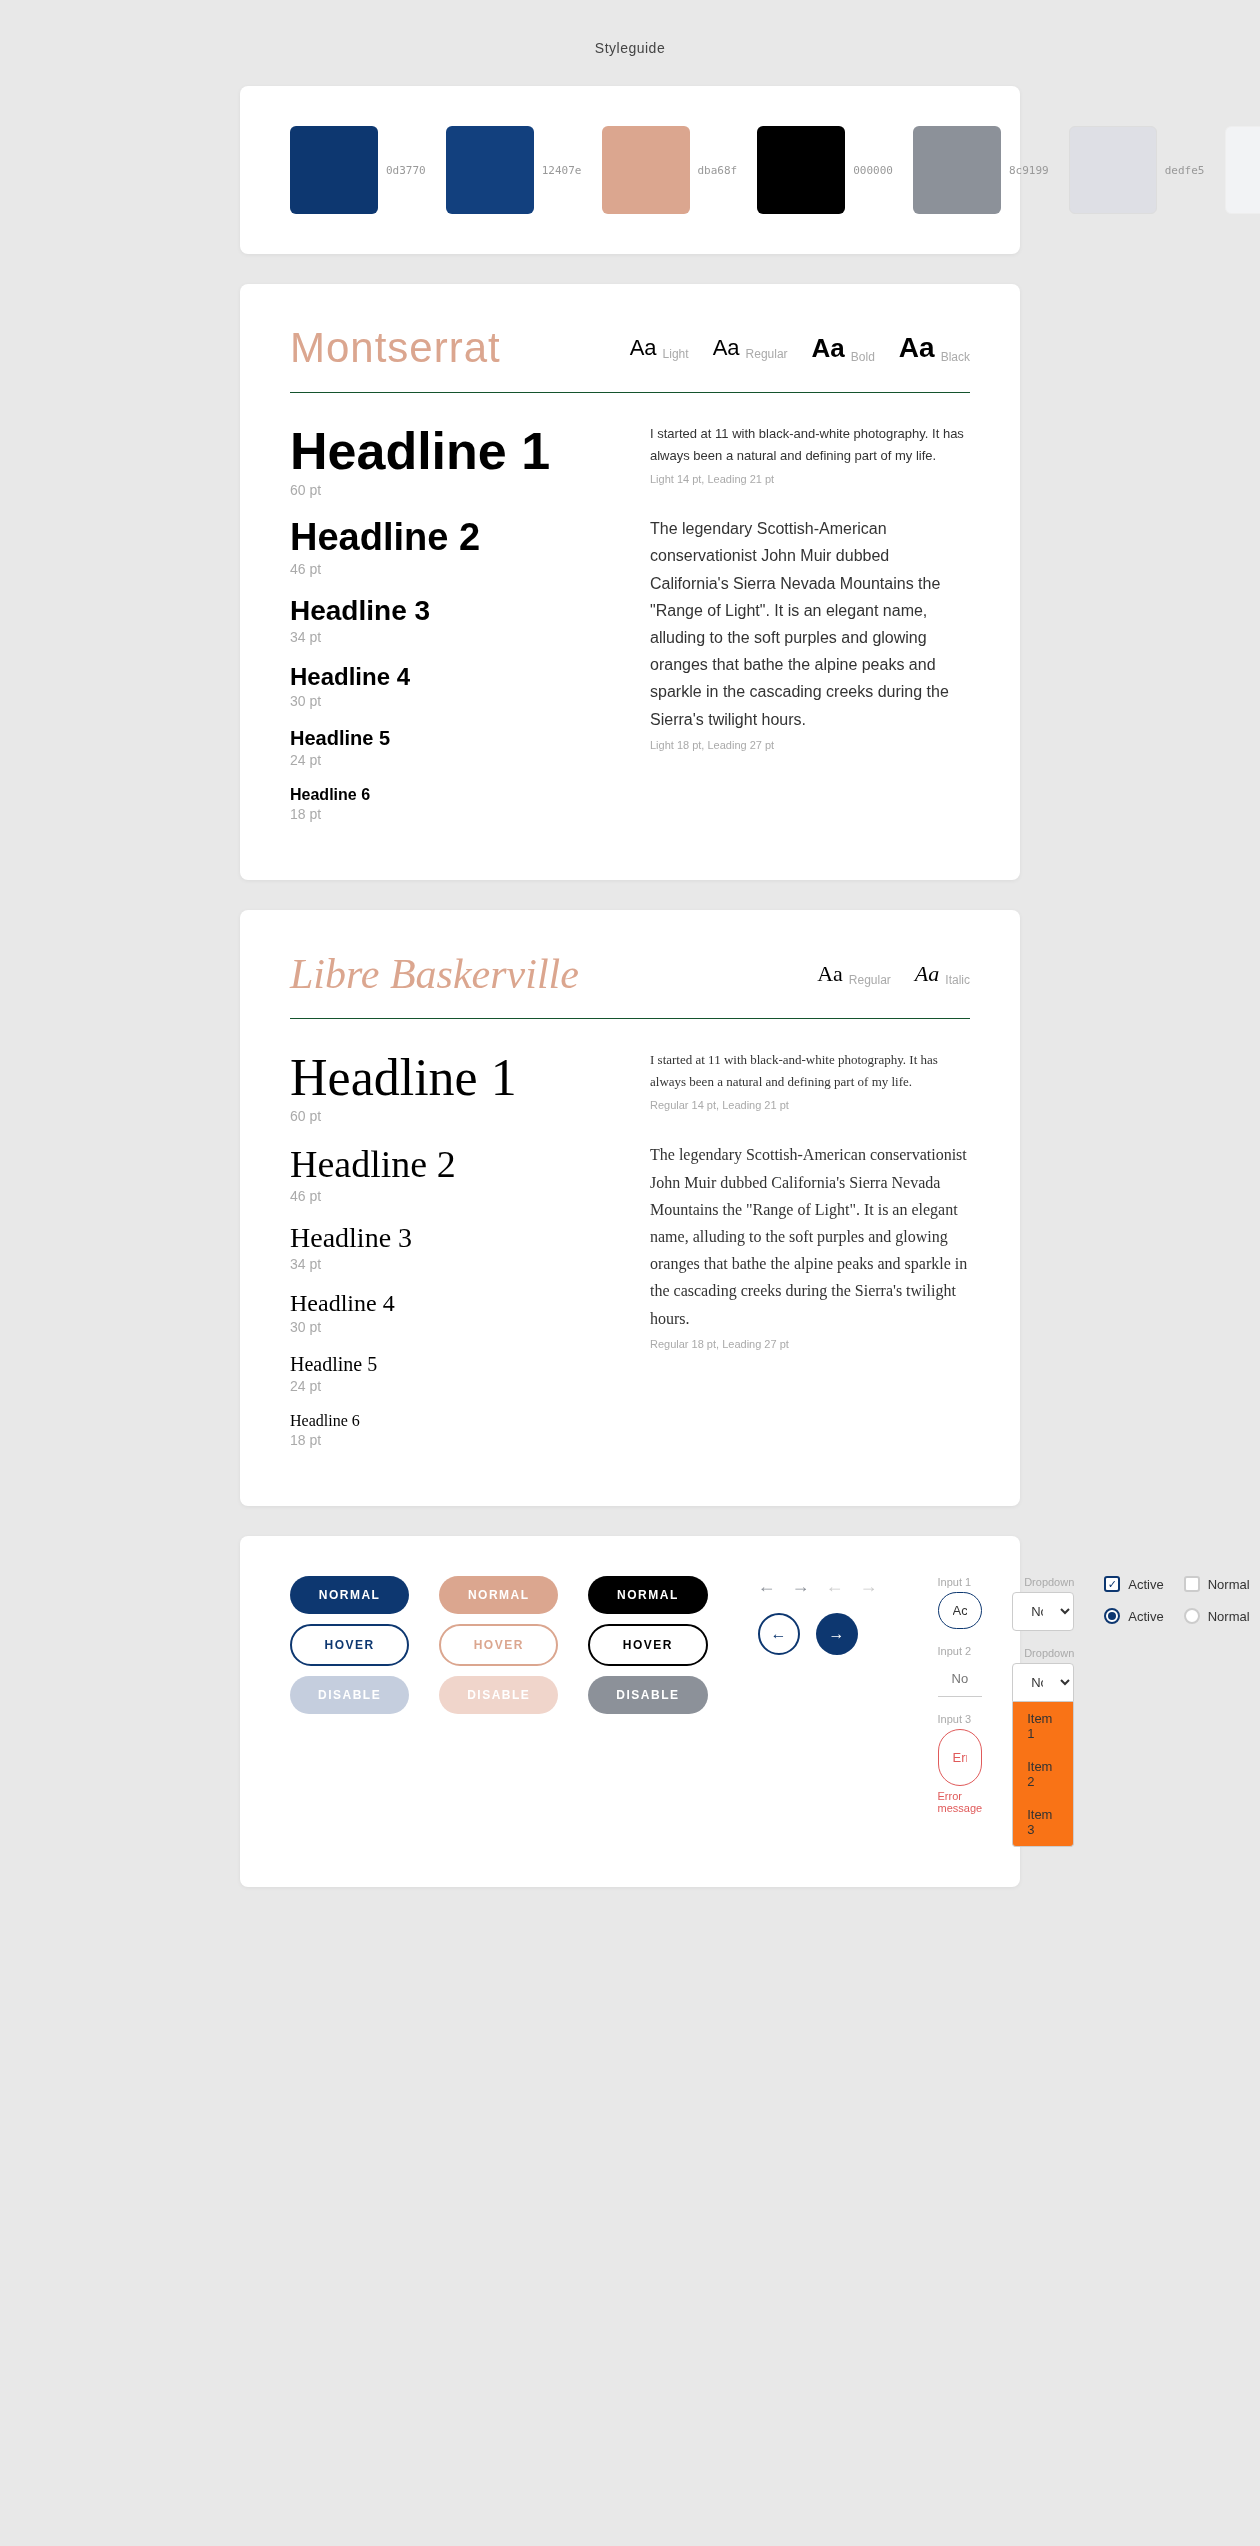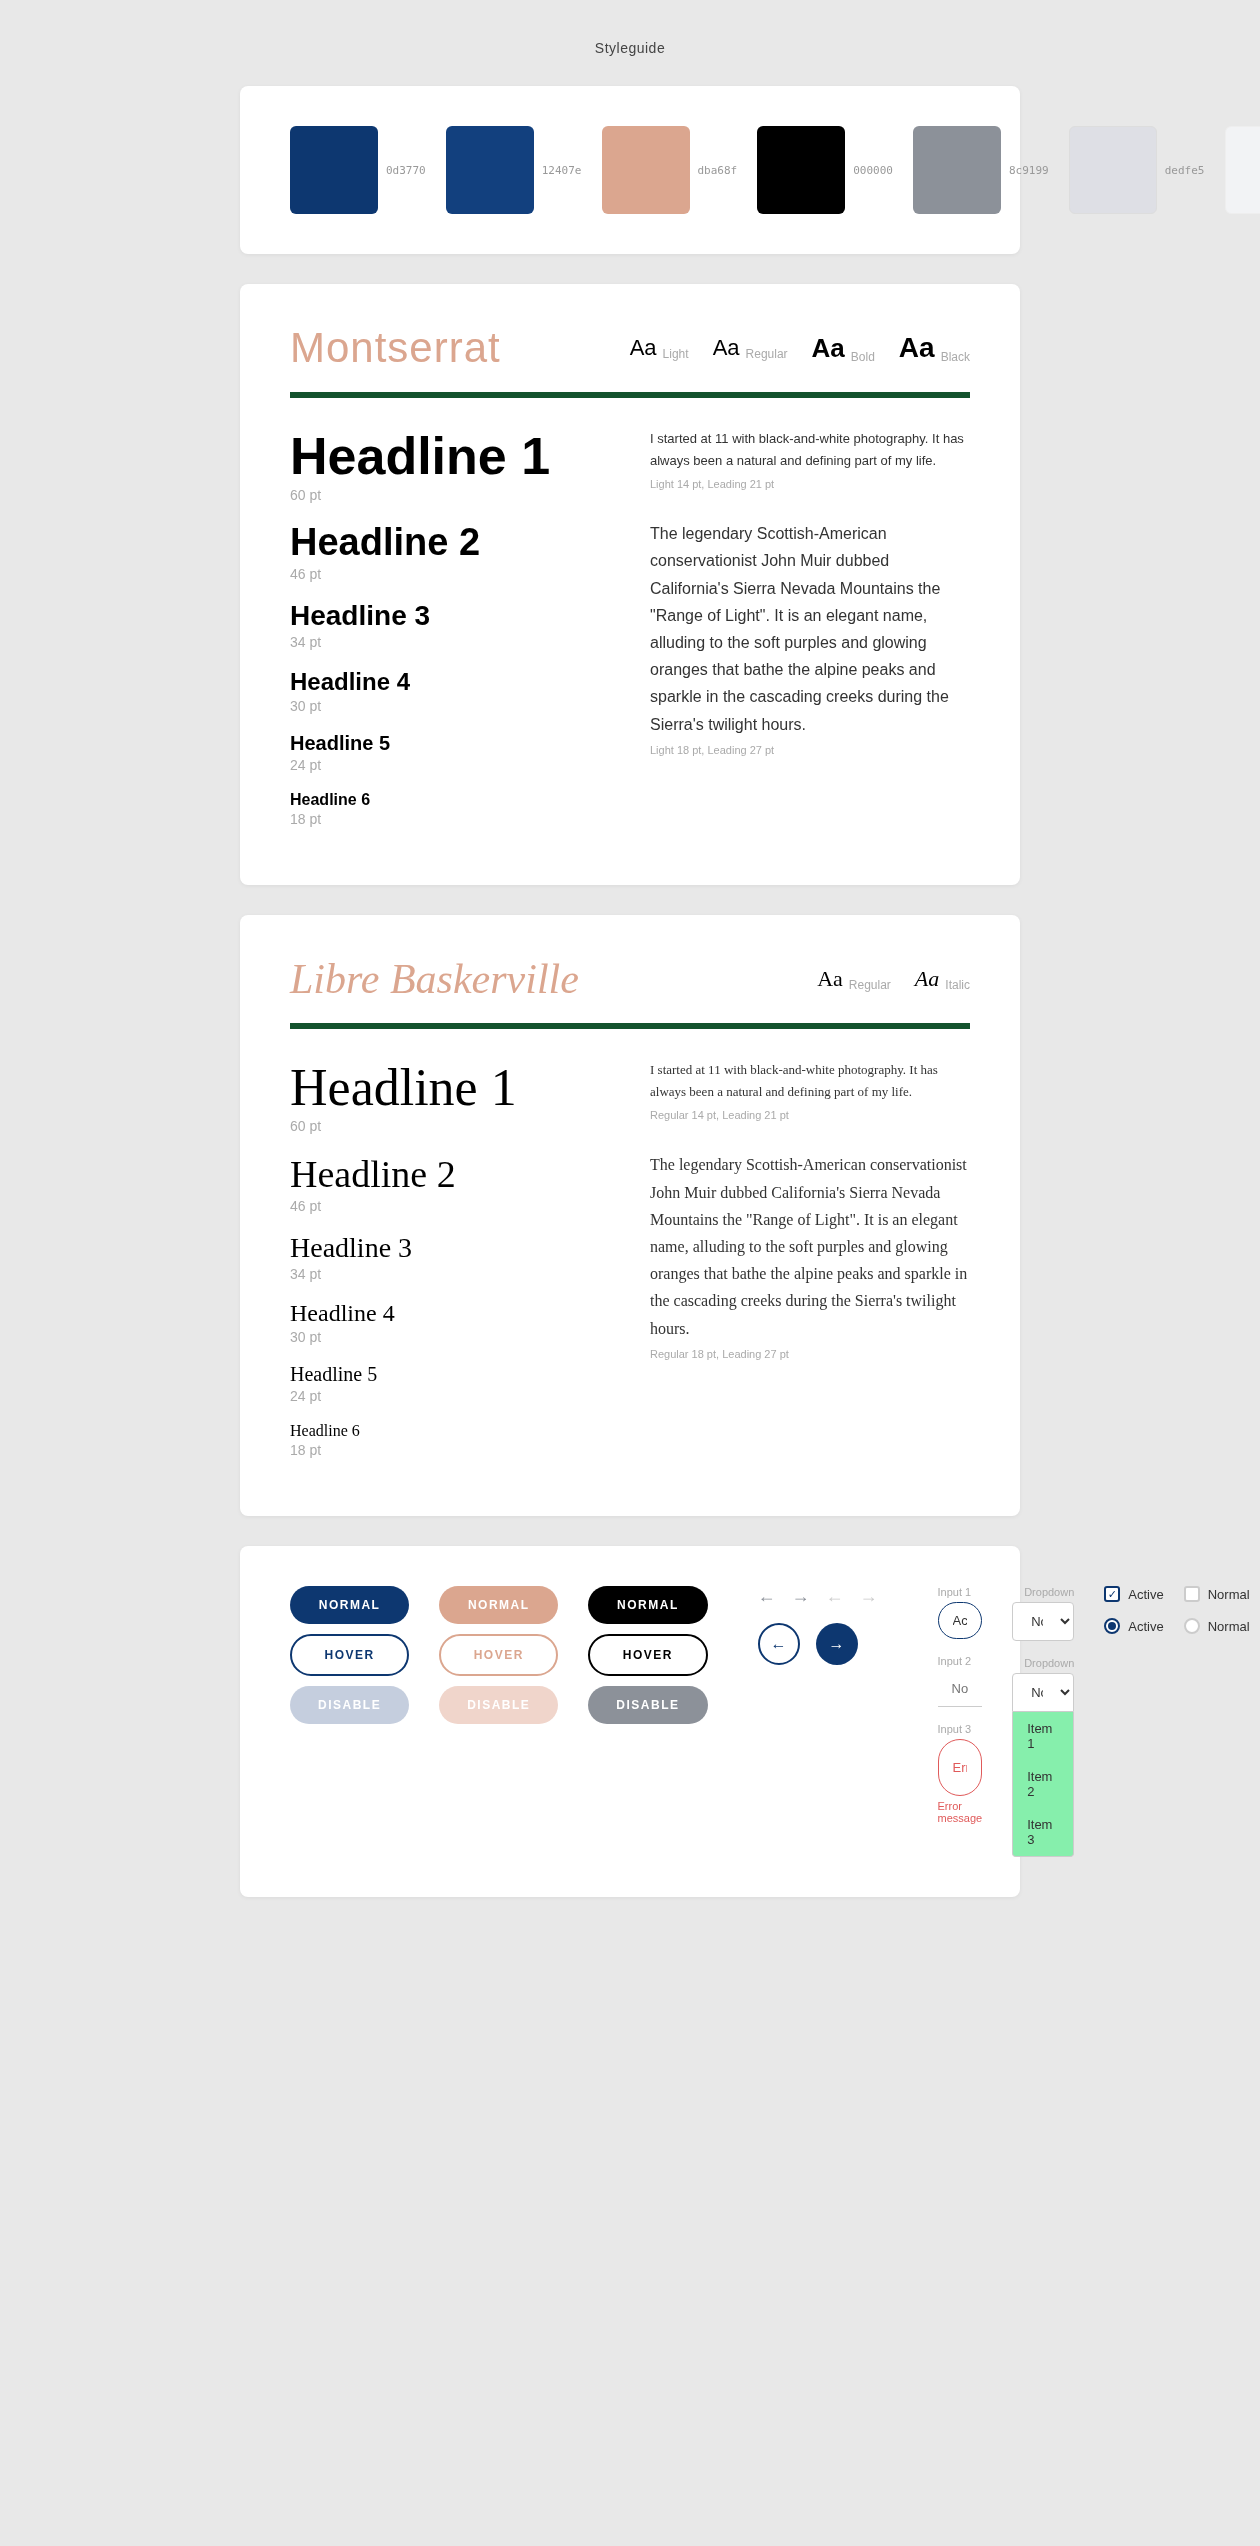--- a/index.html
+++ b/index.html
@@ -50,21 +50,21 @@
       font-size: 11px;
       color: #999;
       font-family: monospace;
     }
 
     
     .font-header {
       display: flex;
       align-items: center;
       justify-content: space-between;
-      border-bottom: 6px solid #14532d;
+      border-bottom: 1px solid #14532d;
       padding-bottom: 20px;
       margin-bottom: 30px;
     }
     .font-name-montserrat {
       font-family: 'Segoe UI', sans-serif;
       font-size: 42px;
       color: #dba68f;
       font-weight: 400;
       letter-spacing: 1px;
     }
@@ -322,21 +322,21 @@
       font-size: 13px;
       color: #333;
       background: #fff;
       appearance: auto;
       outline: none;
     }
     .dropdown-items {
       border: 1.5px solid #ccc;
       border-top: none;
       border-radius: 0 0 4px 4px;
-      background: #86efac;
+      background: #f97316;
     }
     .dropdown-item {
       padding: 9px 14px;
       font-size: 13px;
       color: #333;
       cursor: pointer;
     }
 
     
     .check-radio-group {

